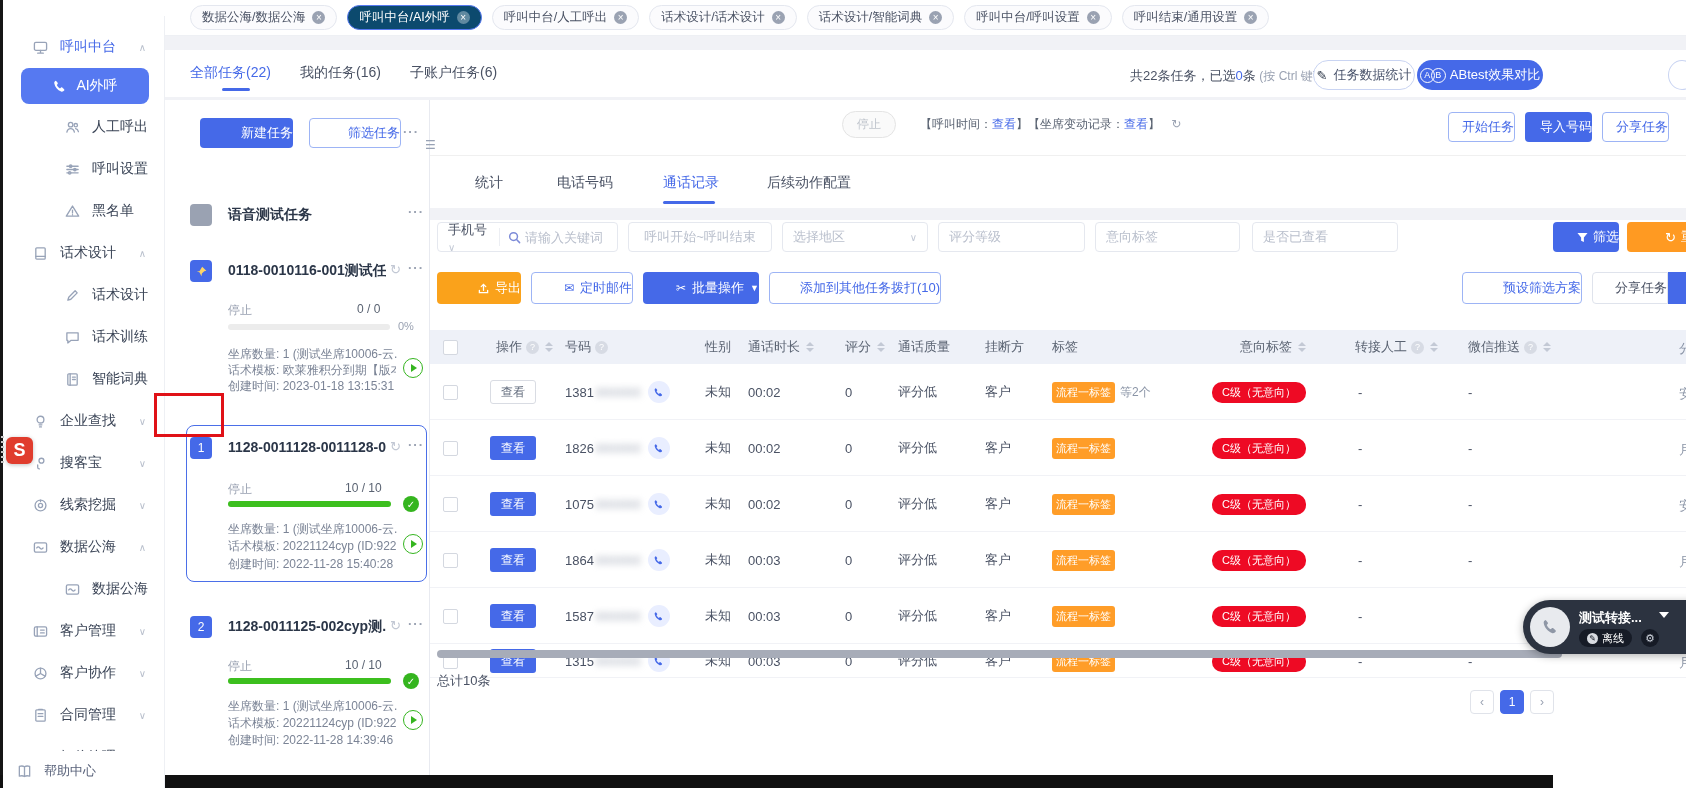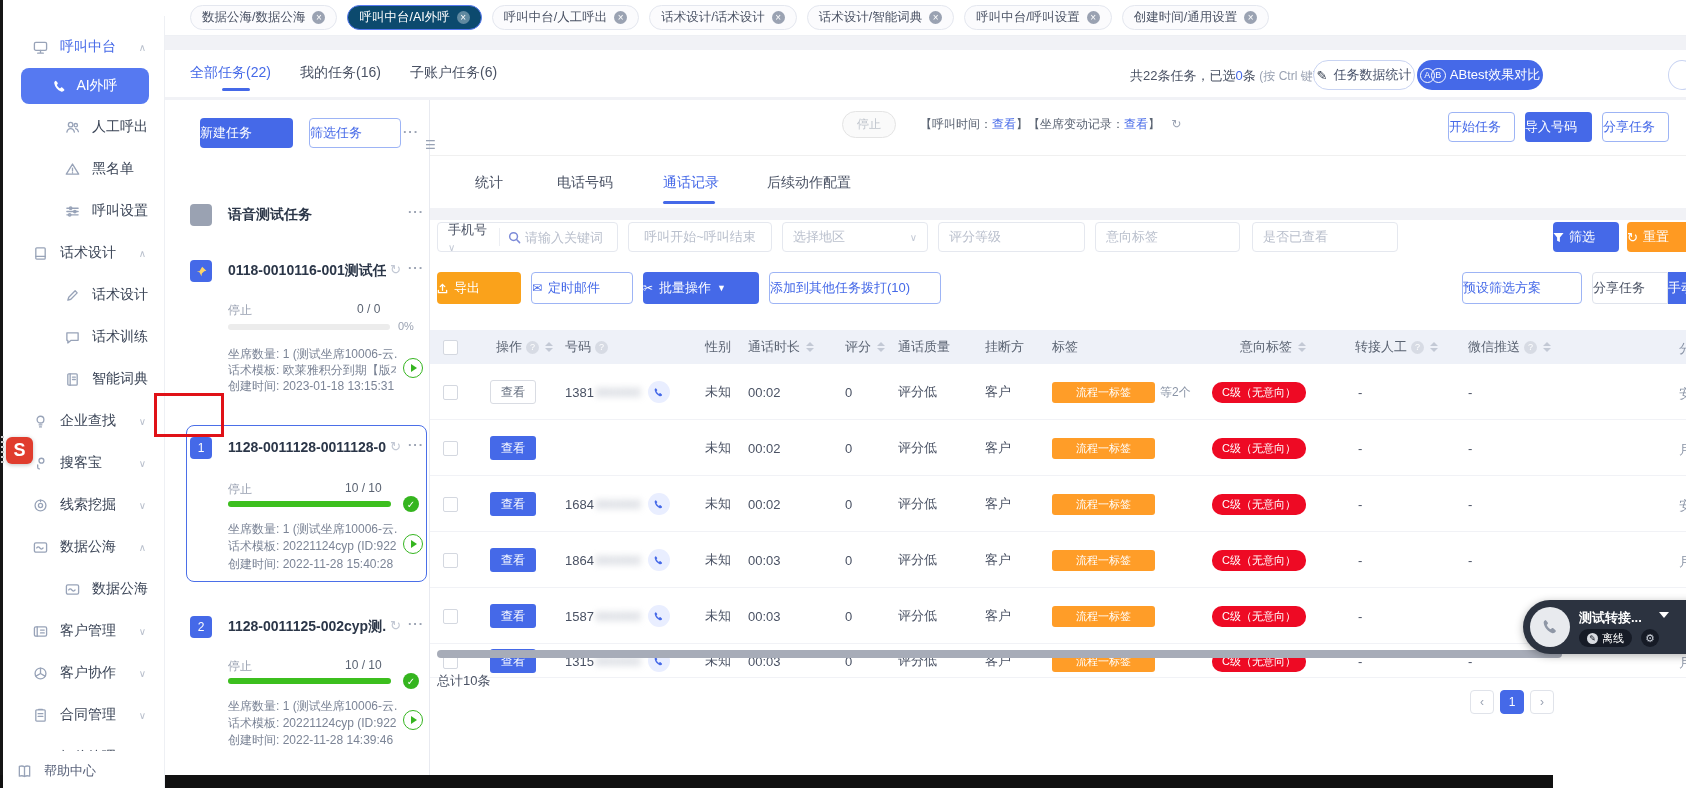--- a/index.html
+++ b/index.html
@@ -38,21 +38,21 @@
   .t-underline{position:absolute;top:38px;left:57px;width:28px;height:3px;border-radius:2px;background:#4569e8}
   .summary{position:absolute;top:17px;left:965px;font-size:13px;color:#4a5264;white-space:nowrap}
   .summary .hint{color:#9aa2b2;font-size:12px}
   .summary .cnt{color:#4569e8}
   .pill-btn{position:absolute;top:10px;height:30px;border-radius:15px;display:flex;align-items:center;justify-content:center;gap:6px;font-size:13px;cursor:pointer}
   .pill-o{border:1px solid #c9d4f2;background:#fff;color:#49536b}
   .pill-b{background:#4569e8;color:#fff}
   .ab-c{width:15px;height:15px;border:1px solid #fff;border-radius:50%;font-size:9px;line-height:13px;text-align:center}
   
   .panel{left:165px;top:100px;width:265px;height:675px;background:#fff;border-right:1px solid #e8eaf0;z-index:4}
-  .btn{display:flex;align-items:center;justify-content:flex-start;border-radius:4px;font-size:13px;cursor:pointer;white-space:nowrap}
+  .btn{display:flex;align-items:center;justify-content:flex-end;border-radius:4px;font-size:13px;cursor:pointer;white-space:nowrap}
   .btn-solid{background:#4569e8;color:#fff}
   .btn-line{background:#fff;border:1px solid #9db4f5;color:#4569e8}
   .search{position:absolute;left:35px;top:56px;width:223px;height:28px;border:1px solid #e2e6ee;border-radius:15px;display:flex;align-items:center;padding-left:10px;gap:6px}
   .search input{border:0;outline:0;width:170px;font-size:13px;color:#333;background:transparent;font-family:inherit}
   .search input::placeholder{color:#b9bfcc}
   .mag{width:13px;height:13px}
   .mag svg{width:13px;height:13px;stroke:#7d8bd8;fill:none;stroke-width:1.6;stroke-linecap:round}
   .more-dots{color:#9aa2b2;letter-spacing:1px;font-weight:bold;cursor:pointer}
   .card-title{font-size:14px;font-weight:bold;color:#2b3648;white-space:nowrap;overflow:hidden}
   .badge{width:22px;height:22px;border-radius:4px;background:#4569e8;color:#fff;display:flex;align-items:center;justify-content:center;font-size:12px}
@@ -88,21 +88,21 @@
   .sorter{display:inline-flex;flex-direction:column;gap:2px;margin-left:2px}
   .sorter i{width:0;height:0;border-left:4px solid transparent;border-right:4px solid transparent}
   .sorter .up{border-bottom:4px solid #c3c9d5}
   .sorter .dn{border-top:4px solid #c3c9d5}
   .op-btn{width:46px;height:24px;border-radius:3px;font-size:12px;display:flex;align-items:center;justify-content:center;cursor:pointer}
   .op-prim{background:#4569e8;color:#fff}
   .op-ghost{background:#fff;border:1px solid #d9dce3;color:#606a7b}
   .blurred{display:inline-block;width:44px;height:13px;margin-left:2px;color:#9aa2b2;filter:blur(3px);overflow:hidden;font-size:12px;letter-spacing:1px}
   .phc{width:22px;height:22px;border-radius:50%;background:#e9eeff;display:flex;align-items:center;justify-content:center;margin-left:8px;cursor:pointer}
   .phc svg{width:11px;height:11px;fill:#4569e8}
-  .tag-o{background:#ff9d28;color:#fff;font-size:11px;border-radius:3px;padding:3px 24px}
+  .tag-o{background:#ff9d28;color:#fff;font-size:11px;border-radius:3px;padding:3px 4px}
   .tag-r{background:#ee0a24;color:#fff;font-size:11px;border-radius:10px;padding:3px 10px}
   .hscroll{position:absolute;left:7px;top:550px;width:1125px;height:8px;border-radius:4px;background:#a7acb8;cursor:grab;z-index:8}
   .pg{position:absolute;top:590px;width:24px;height:24px;border:1px solid #e0e3ea;border-radius:4px;background:#fff;color:#9aa2b2;display:flex;align-items:center;justify-content:center;font-size:12px;cursor:pointer}
   .pg.on{background:#4569e8;border-color:#4569e8;color:#fff}
   .frag{position:absolute;width:7px;overflow:hidden;color:#8a94a6;font-size:13px}
   
   .widget{left:1523px;top:600px;width:180px;height:54px;background:#2c3340;border-radius:27px 0 0 27px;z-index:40;box-shadow:0 2px 8px rgba(0,0,0,.3)}
   .w-av{position:absolute;left:7px;top:7px;width:40px;height:40px;border-radius:50%;background:#e8eaee;display:flex;align-items:center;justify-content:center}
   .w-av svg{width:18px;height:18px;fill:#8f97a6}
   .w-title{position:absolute;left:56px;top:9px;color:#fff;font-size:13px;font-weight:bold;white-space:nowrap}
@@ -145,37 +145,37 @@
             <path d="M2 13c.5-2.4 2-3.8 4-3.8S9.5 10.6 10 13"></path>
             <circle cx="11.5" cy="5.5" r="1.8"></circle>
             <path d="M11.3 9.3c1.6.3 2.6 1.5 3 3.2"></path>
           </svg>
         </span>
       <span class="lb">人工呼出</span>
     </div>
     <div class="sd-row sd-sub">
       <span class="ic">
           <svg viewBox="0 0 16 16">
-            <path d="M8 2.2 14.6 13H1.4z"></path>
-            <path d="M8 6.5v3.2M8 11.4v.4"></path>
-          </svg>
-        </span>
-      <span class="lb">黑名单</span>
-    </div>
-    <div class="sd-row sd-sub">
-      <span class="ic">
-          <svg viewBox="0 0 16 16">
             <path d="M2 4.5h12M2 8h12M2 11.5h12"></path>
             <circle cx="6" cy="4.5" r="1.3"></circle>
             <circle cx="10.5" cy="8" r="1.3"></circle>
             <circle cx="5" cy="11.5" r="1.3"></circle>
           </svg>
         </span>
       <span class="lb">呼叫设置</span>
     </div>
+    <div class="sd-row sd-sub">
+      <span class="ic">
+          <svg viewBox="0 0 16 16">
+            <path d="M8 2.2 14.6 13H1.4z"></path>
+            <path d="M8 6.5v3.2M8 11.4v.4"></path>
+          </svg>
+        </span>
+      <span class="lb">黑名单</span>
+    </div>
     <div class="sd-row">
       <span class="ic">
           <svg viewBox="0 0 16 16">
             <rect x="3" y="2" width="10" height="12" rx="1"></rect>
             <path d="M3 11h10"></path>
           </svg>
         </span>
       <span class="lb">话术设计</span>
       <span class="caret">∧</span>
     </div>
@@ -327,21 +327,21 @@
       </div>
     <div class="chip">
         <span>话术设计/智能词典</span>
         <span class="x">×</span>
       </div>
     <div class="chip">
         <span>呼叫中台/呼叫设置</span>
         <span class="x">×</span>
       </div>
     <div class="chip">
-        <span>创建时间/通用设置</span>
+        <span>呼叫结束/通用设置</span>
         <span class="x">×</span>
       </div>
   </div>
   <div class="abs band" style="left:165px;top:36px;width:1521px;height:14px"></div>
 
   <div class="abs row2">
     <div class="t-tab on" style="left:25px"><span>全部任务(22)</span></div>
     <div class="t-underline"></div>
     <div class="t-tab" style="left:135px"><span>我的任务(16)</span></div>
     <div class="t-tab" style="left:245px"><span>子账户任务(6)</span></div>
@@ -628,20 +628,29 @@
       <div class="frag" style="left:1249px;top:21px">安</div>
     </div>
 
     <div class="trow" style="top:320px">
       <div class="tcell" style="left:13px">
           <span class="cb"></span>
         </div>
       <div class="tcell" style="left:60px">
           <span class="op-btn op-prim">查看</span>
         </div>
+      <div class="tcell" style="left:135px">
+          <span>1826</span>
+          <span class="blurred">0000000</span>
+          <span class="phc">
+            <svg viewBox="0 0 16 16">
+              <path d="M4.2 1.8 6 3.9c.3.4.3.9 0 1.3l-.9 1.1c.7 1.6 1.9 2.9 3.4 3.7l1.2-.9c.4-.3.9-.3 1.2 0l2 1.8c.4.4.4 1 .1 1.4-.8 1-2.1 1.5-3.3 1-3.8-1.5-6.6-4.9-7.3-8.9-.2-1.2.6-2.3 1.8-2.6z"></path>
+            </svg>
+          </span>
+        </div>
       <div class="tcell" style="left:275px">未知</div>
       <div class="tcell" style="left:318px">00:02</div>
       <div class="tcell" style="left:415px">0</div>
       <div class="tcell lnk" style="left:468px">评分低</div>
       <div class="tcell" style="left:555px">客户</div>
       <div class="tcell" style="left:622px">
           <span class="tag-o">流程一标签</span>
         </div>
       <div class="tcell" style="left:782px">
           <span class="tag-r">C级（无意向）</span>
@@ -652,21 +661,21 @@
     </div>
 
     <div class="trow" style="top:376px">
       <div class="tcell" style="left:13px">
           <span class="cb"></span>
         </div>
       <div class="tcell" style="left:60px">
           <span class="op-btn op-prim">查看</span>
         </div>
       <div class="tcell" style="left:135px">
-          <span>1684</span>
+          <span>1075</span>
           <span class="blurred">0000000</span>
           <span class="phc">
             <svg viewBox="0 0 16 16">
               <path d="M4.2 1.8 6 3.9c.3.4.3.9 0 1.3l-.9 1.1c.7 1.6 1.9 2.9 3.4 3.7l1.2-.9c.4-.3.9-.3 1.2 0l2 1.8c.4.4.4 1 .1 1.4-.8 1-2.1 1.5-3.3 1-3.8-1.5-6.6-4.9-7.3-8.9-.2-1.2.6-2.3 1.8-2.6z"></path>
             </svg>
           </span>
         </div>
       <div class="tcell" style="left:275px">未知</div>
       <div class="tcell" style="left:318px">00:02</div>
       <div class="tcell" style="left:415px">0</div>

